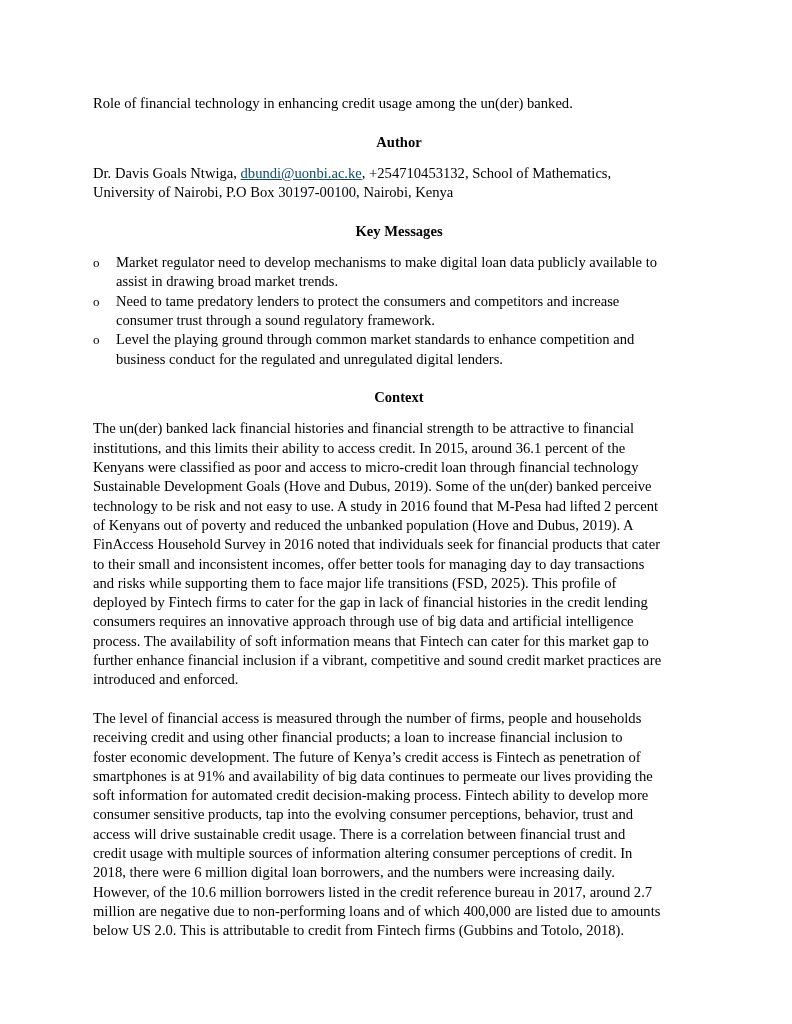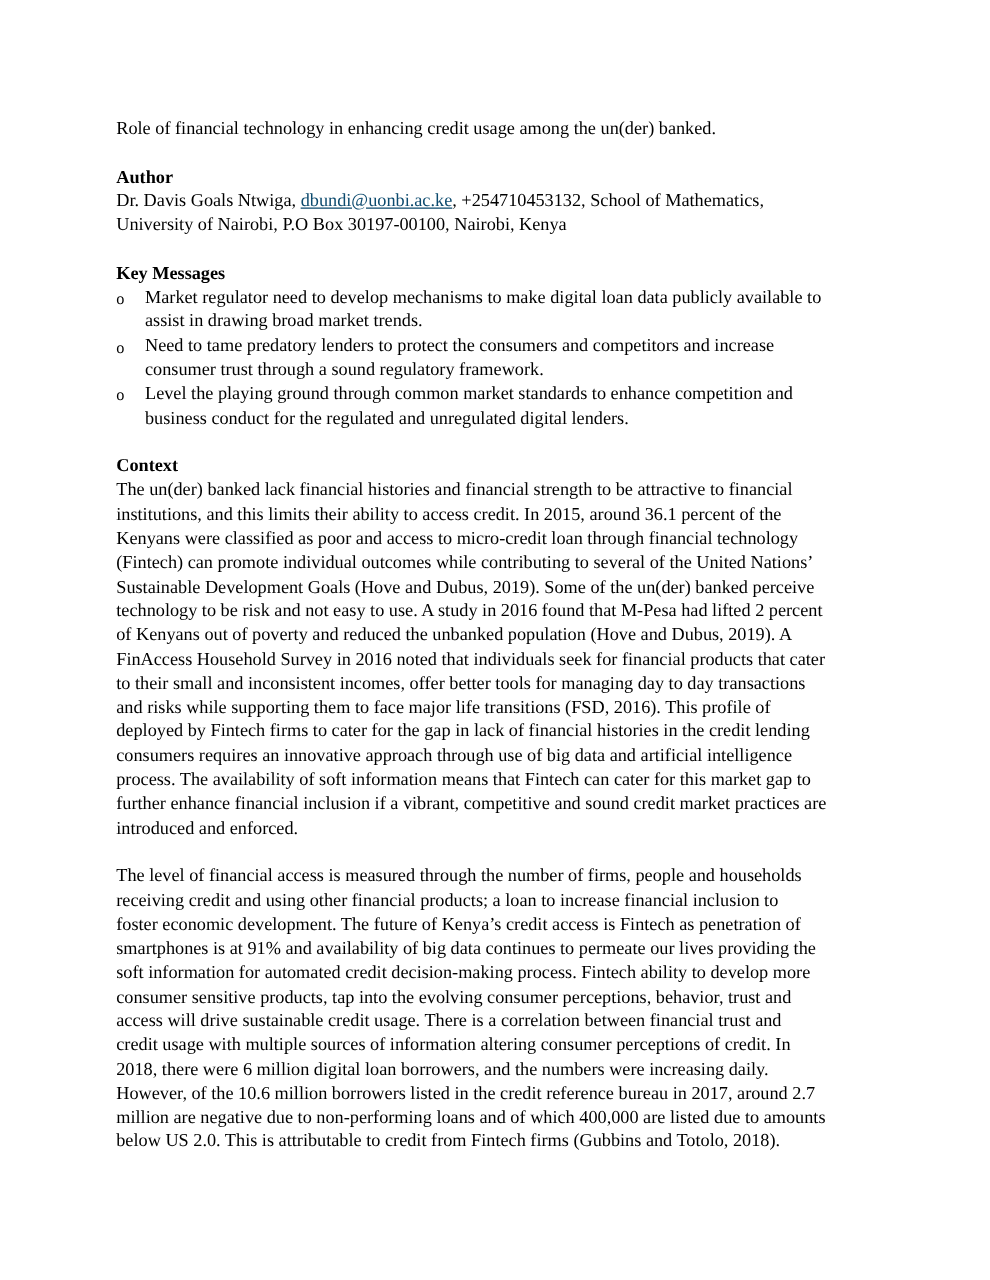--- a/index.html
+++ b/index.html
@@ -25,21 +25,22 @@
     }
     .title {
       font-weight: normal;
       margin: 0;
     }
     .section {
       margin-top: 19.3px;
     }
     .heading {
       font-weight: bold;
-      margin: 0;
+      margin: 12px;
+      text-align: center;
     }
     p {
       margin: 0;
     }
     a.email {
       color: #0c4a6e;
       text-decoration: underline;
     }
     ul.bullets {
       list-style: none;
@@ -98,27 +99,26 @@
     </ul>
   </div>
 
   <div class="section">
     <p class="heading">Context</p>
 
     <div class="para">
       <div>The un(der) banked lack financial histories and financial strength to be attractive to financial</div>
       <div>institutions, and this limits their ability to access credit.  In 2015, around 36.1 percent of the</div>
       <div>Kenyans were classified as poor and access to micro-credit loan through financial technology</div>
-      <div>(Fintech) can promote individual outcomes while contributing to several of the United Nations’</div>
       <div>Sustainable Development Goals (Hove and Dubus, 2019). Some of the un(der) banked perceive</div>
       <div>technology to be risk and not easy to use. A study in 2016 found that M-Pesa had lifted 2 percent</div>
       <div>of Kenyans out of poverty and reduced the unbanked population (Hove and Dubus, 2019). A</div>
       <div>FinAccess Household Survey in 2016 noted that individuals seek for financial products that cater</div>
       <div>to their small and inconsistent incomes, offer better tools for managing day to day transactions</div>
-      <div>and risks while supporting them to face major life transitions (FSD, 2016). This profile of</div>
+      <div>and risks while supporting them to face major life transitions (FSD, 2025). This profile of</div>
       <div>deployed by Fintech firms to cater for the gap in lack of financial histories in the credit lending</div>
       <div>consumers requires an innovative approach through use of big data and artificial intelligence</div>
       <div>process. The availability of soft information means that Fintech can cater for this market gap to</div>
       <div>further enhance financial inclusion if a vibrant, competitive and sound credit market practices are</div>
       <div>introduced and enforced.</div>
     </div>
 
     <div class="para para2">
       <div>The level of financial access is measured through the number of firms, people and households</div>
       <div>receiving credit and using other financial products; a loan to increase financial inclusion to</div>

